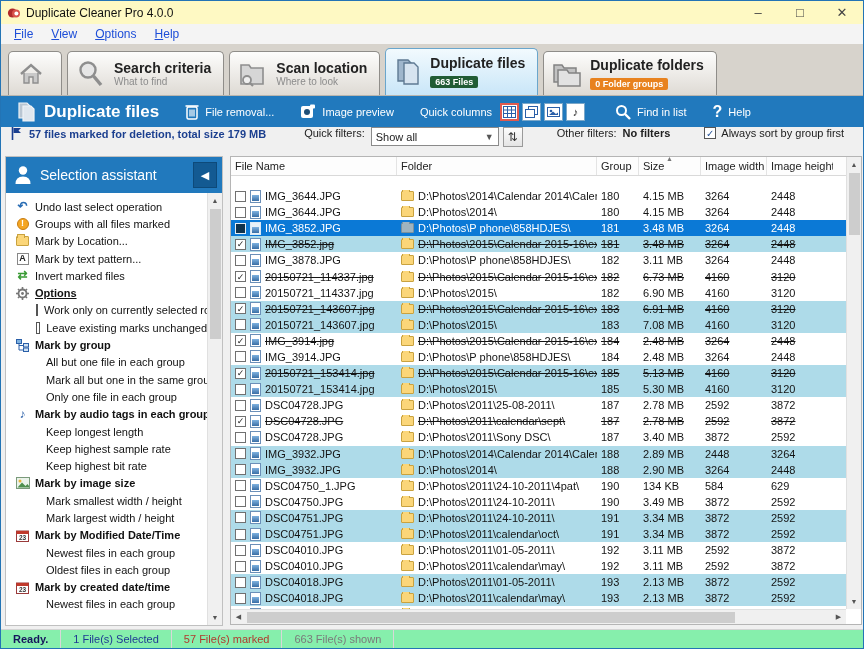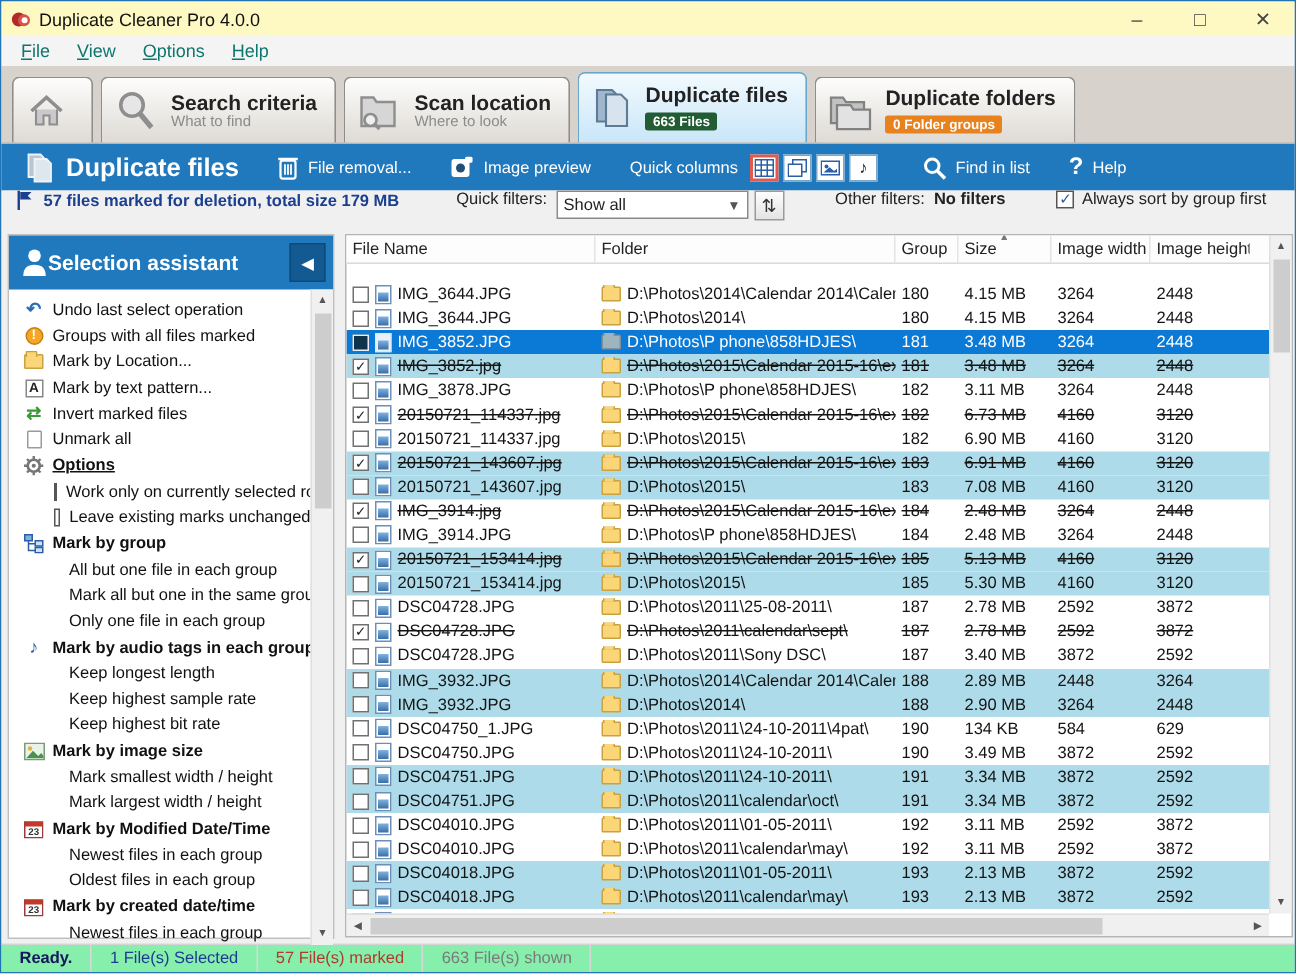--- a/index.html
+++ b/index.html
@@ -7,21 +7,21 @@
   .app { width:864px; height:649px; background:#f0f0f0; border:1px solid #2374b5; display:flex; flex-direction:column; position:relative; }
 
   
   .titlebar { height:23px; background:#fef9c3; display:flex; align-items:center; padding-left:6px; flex:0 0 auto; }
   .app-logo { width:14px; height:14px; margin-right:5px; }
   .title-text { font-size:12px; color:#111; }
   .win-controls { margin-left:auto; display:flex; height:100%; }
   .win-btn { width:42px; display:flex; align-items:center; justify-content:center; font-size:13px; color:#444; cursor:default; }
 
   
-  .menubar { height:20px; background:#f4f4f4; display:flex; align-items:center; padding-left:4px; font-size:12px; color:#0f766e; flex:0 0 auto; }
+  .menubar { height:20px; background:#f4f4f4; display:flex; align-items:center; padding-left:4px; font-size:12px; color:#1d4ed8; flex:0 0 auto; }
   .menu-item { padding:2px 9px; }
   .menu-item u { text-decoration:underline; }
 
   
   .tabstrip { height:52px; background:#d7d3cc; display:flex; align-items:flex-end; padding:0 0 0 7px; flex:0 0 auto; border-bottom:1px solid #b9b5ae; }
   .tab { height:44px; background:linear-gradient(#fdfdfc,#dedad4); border:1px solid #8f8d89; border-bottom:none; border-radius:5px 5px 0 0; display:flex; align-items:center; padding:0 12px 0 8px; margin-right:5px; position:relative; }
   .tab.home { width:54px; justify-content:center; padding:0; }
   .tab.active { background:linear-gradient(#f2fafe,#c9e6f8); border-color:#6aa6cc; height:47px; }
   .tab .ticon { margin-right:8px; flex:0 0 auto; }
   .tab-label { font-size:14px; color:#222; font-weight:600; line-height:16px; white-space:nowrap; }
@@ -50,21 +50,21 @@
   .of-label { margin-right:6px; }
   .of-value { font-weight:bold; margin-right:34px; }
   .cbx { width:12px; height:12px; border:1px solid #555; background:#fff; display:inline-flex; align-items:center; justify-content:center; font-size:10px; color:#2b579a; margin-right:5px; }
 
   
   .main { flex:1 1 auto; display:flex; position:relative; background:#f0f0f0; }
 
   
   .sidebar { width:218px; margin-left:4px; margin-top:1px; height:470px; background:#fff; border:1px solid #c0c0c0; display:flex; flex-direction:column; flex:0 0 auto; }
   .sb-header { height:36px; background:#2179bd; display:flex; align-items:center; padding:0 5px 0 8px; flex:0 0 auto; }
-  .sb-title { color:#fff; font-size:14px; font-weight:bold; flex:1; }
+  .sb-title { color:#fff; font-size:14px; font-weight:normal; margin-left:8px; flex:1; }
   .sb-collapse { width:24px; height:26px; background:#135a92; border:1px solid #0d4a7a; color:#fff; display:flex; align-items:center; justify-content:center; font-size:11px; }
   .sb-body { flex:1; display:flex; }
   .sb-list { flex:1; padding-top:5px; overflow:hidden; }
   .sb-item { display:flex; align-items:center; height:17.3px; font-size:11px; color:#111; padding-left:9px; white-space:nowrap; overflow:hidden; }
   .sb-item .ic { width:15px; height:13px; margin-right:5px; display:inline-flex; align-items:center; justify-content:center; flex:0 0 auto; font-size:12px; line-height:13px; }
   .sb-item.hdr { font-weight:bold; }
   .sb-item.hdr.ul .lbl { text-decoration:underline; }
   .sb-item.sub { padding-left:40px; }
   .sb-item.chk { padding-left:30px; }
   .sb-item.chk .cbx { margin-right:6px; }
@@ -317,26 +317,20 @@
                 <span class="mi-A">A</span>
               </span>
               <span class="lbl">Mark by text pattern...</span>
             </div>
             <div class="sb-item act">
               <span class="ic">
                 <span class="mi-char" style="color:#3a9b35;">⇄</span>
               </span>
               <span class="lbl">Invert marked files</span>
             </div>
-            <div class="sb-item act">
-              <span class="ic">
-                <span class="mi-page"></span>
-              </span>
-              <span class="lbl">Unmark all</span>
-            </div>
             <div class="sb-item hdr ul">
               <span class="ic">
                 <svg width="13" height="13" viewBox="0 0 13 13">
                   <circle cx="6.5" cy="6.5" r="4" fill="none" stroke="#777" stroke-width="1.8"></circle>
                   <circle cx="6.5" cy="6.5" r="1.4" fill="#777"></circle>
                   <g stroke="#777" stroke-width="1.6">
                     <line x1="6.5" y1="0" x2="6.5" y2="2.2"></line>
                     <line x1="6.5" y1="10.8" x2="6.5" y2="13"></line>
                     <line x1="0" y1="6.5" x2="2.2" y2="6.5"></line>
                     <line x1="10.8" y1="6.5" x2="13" y2="6.5"></line>

